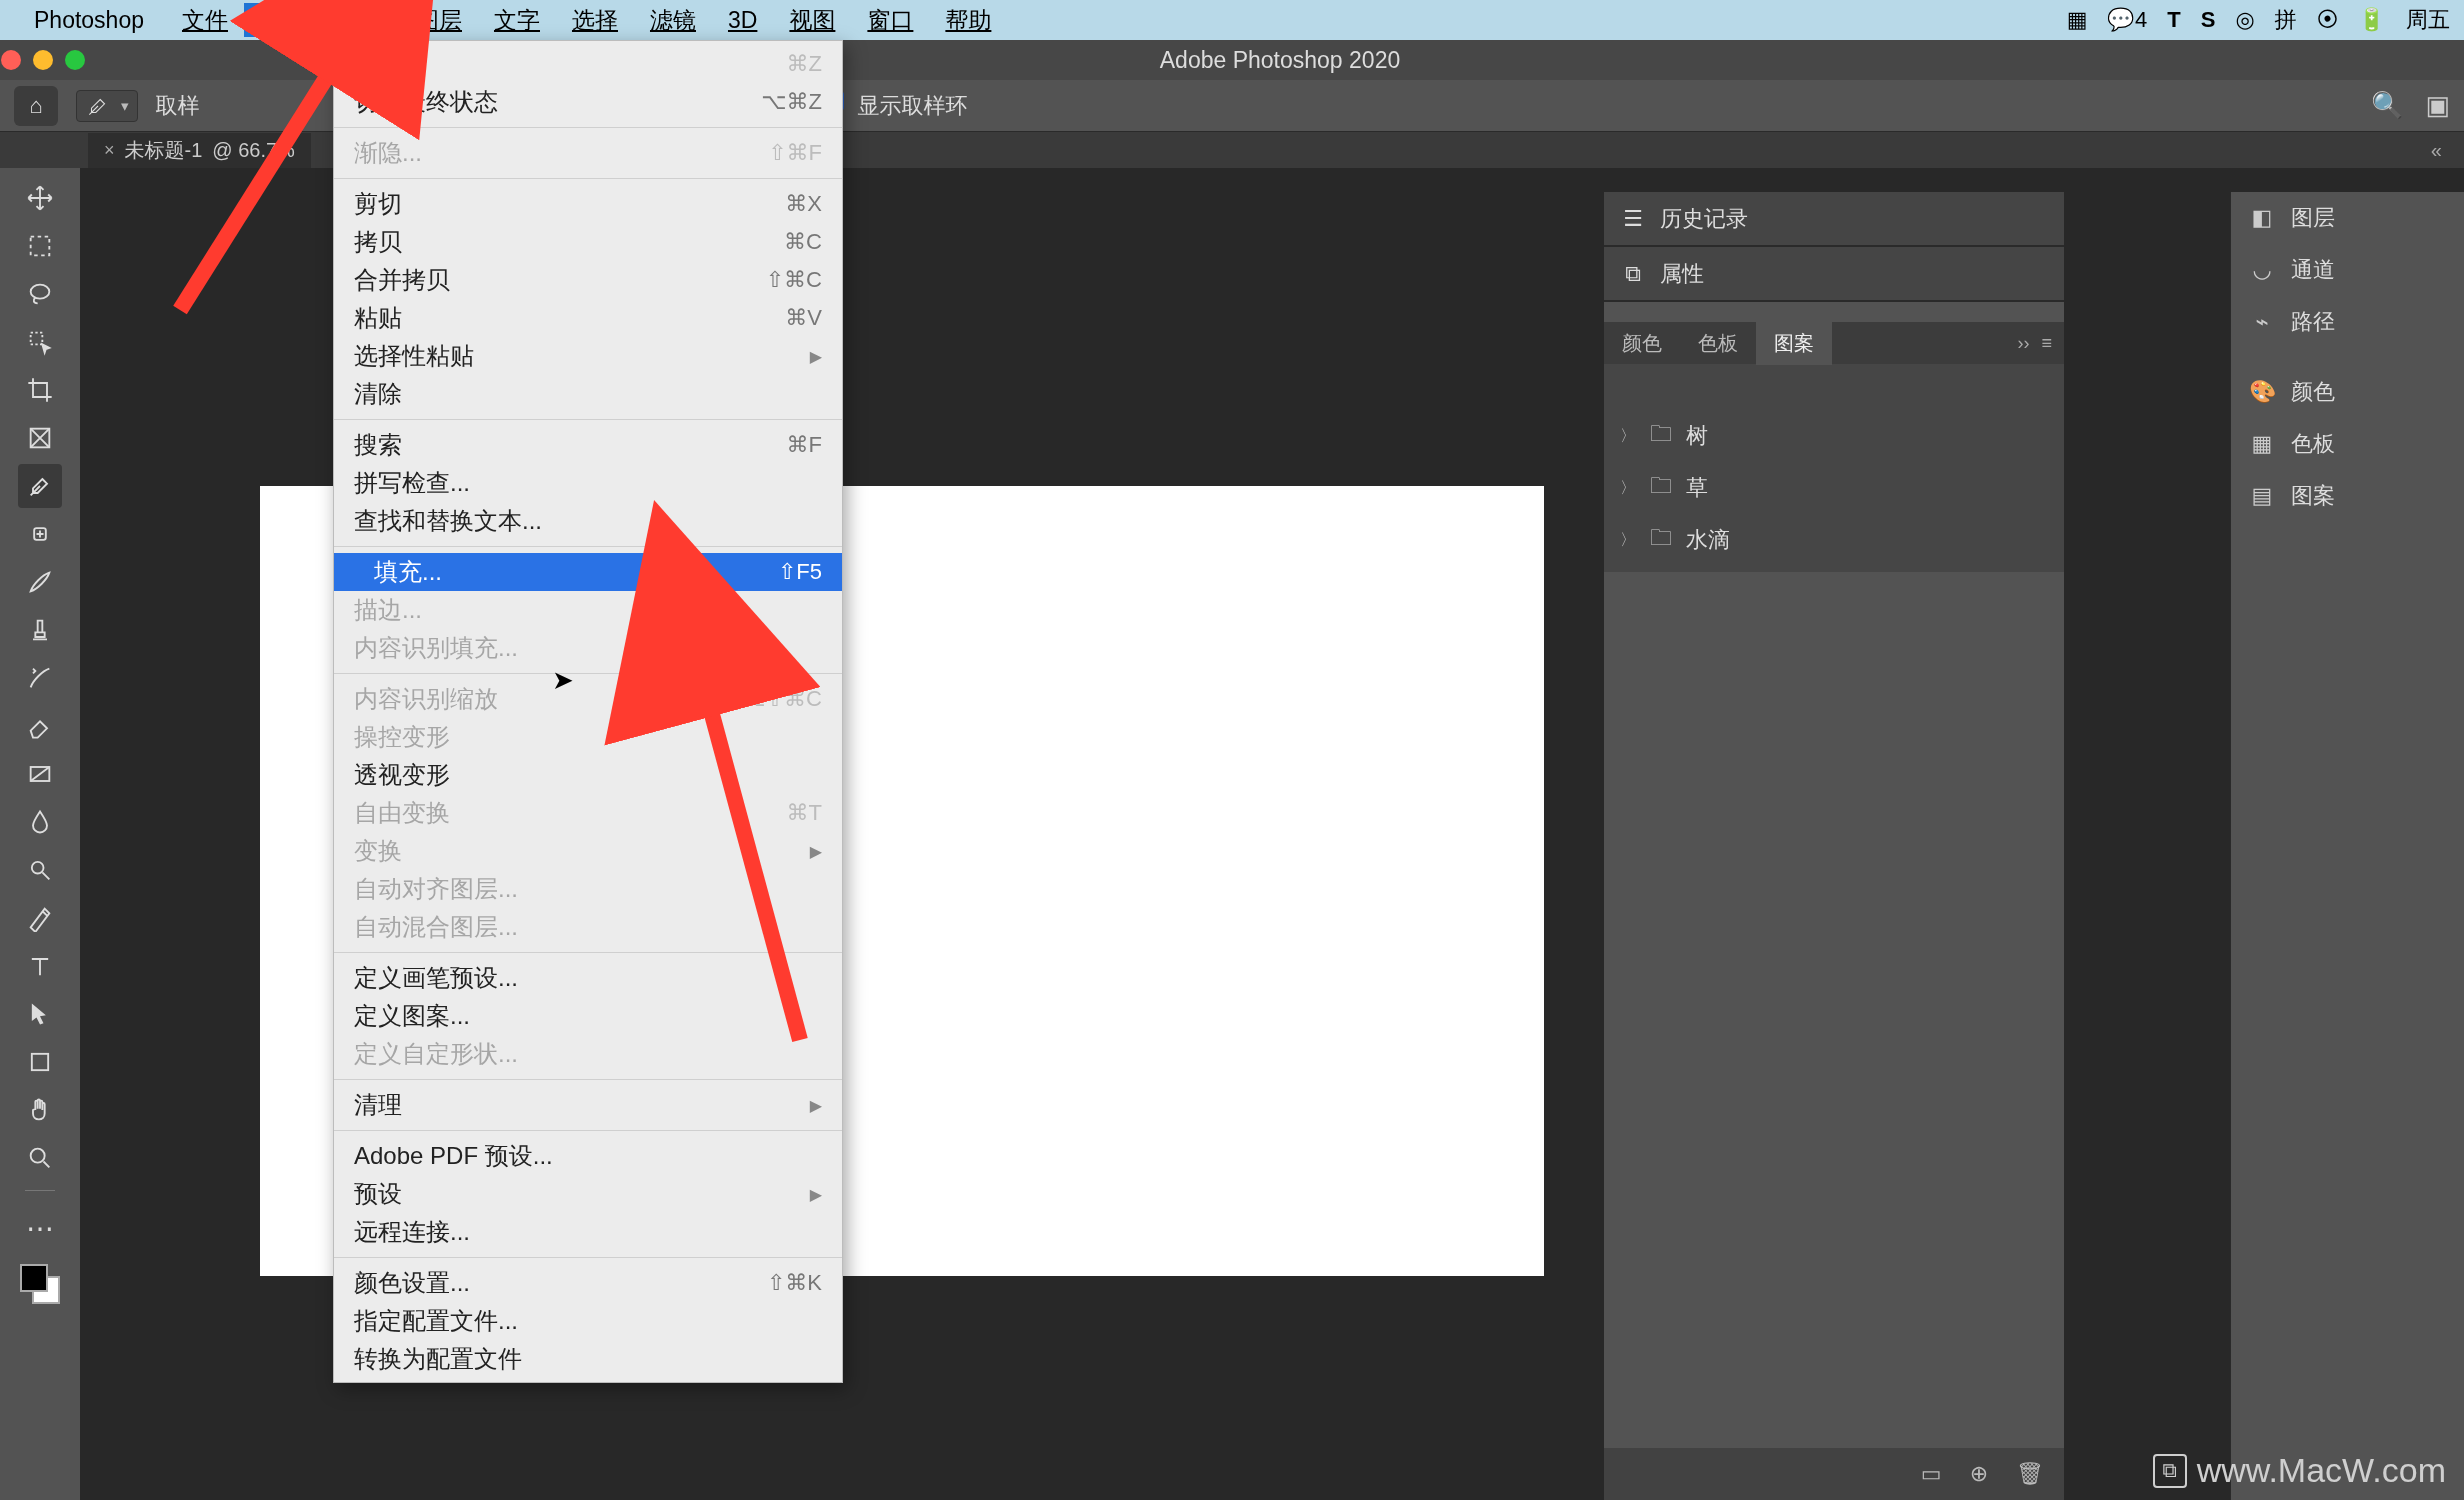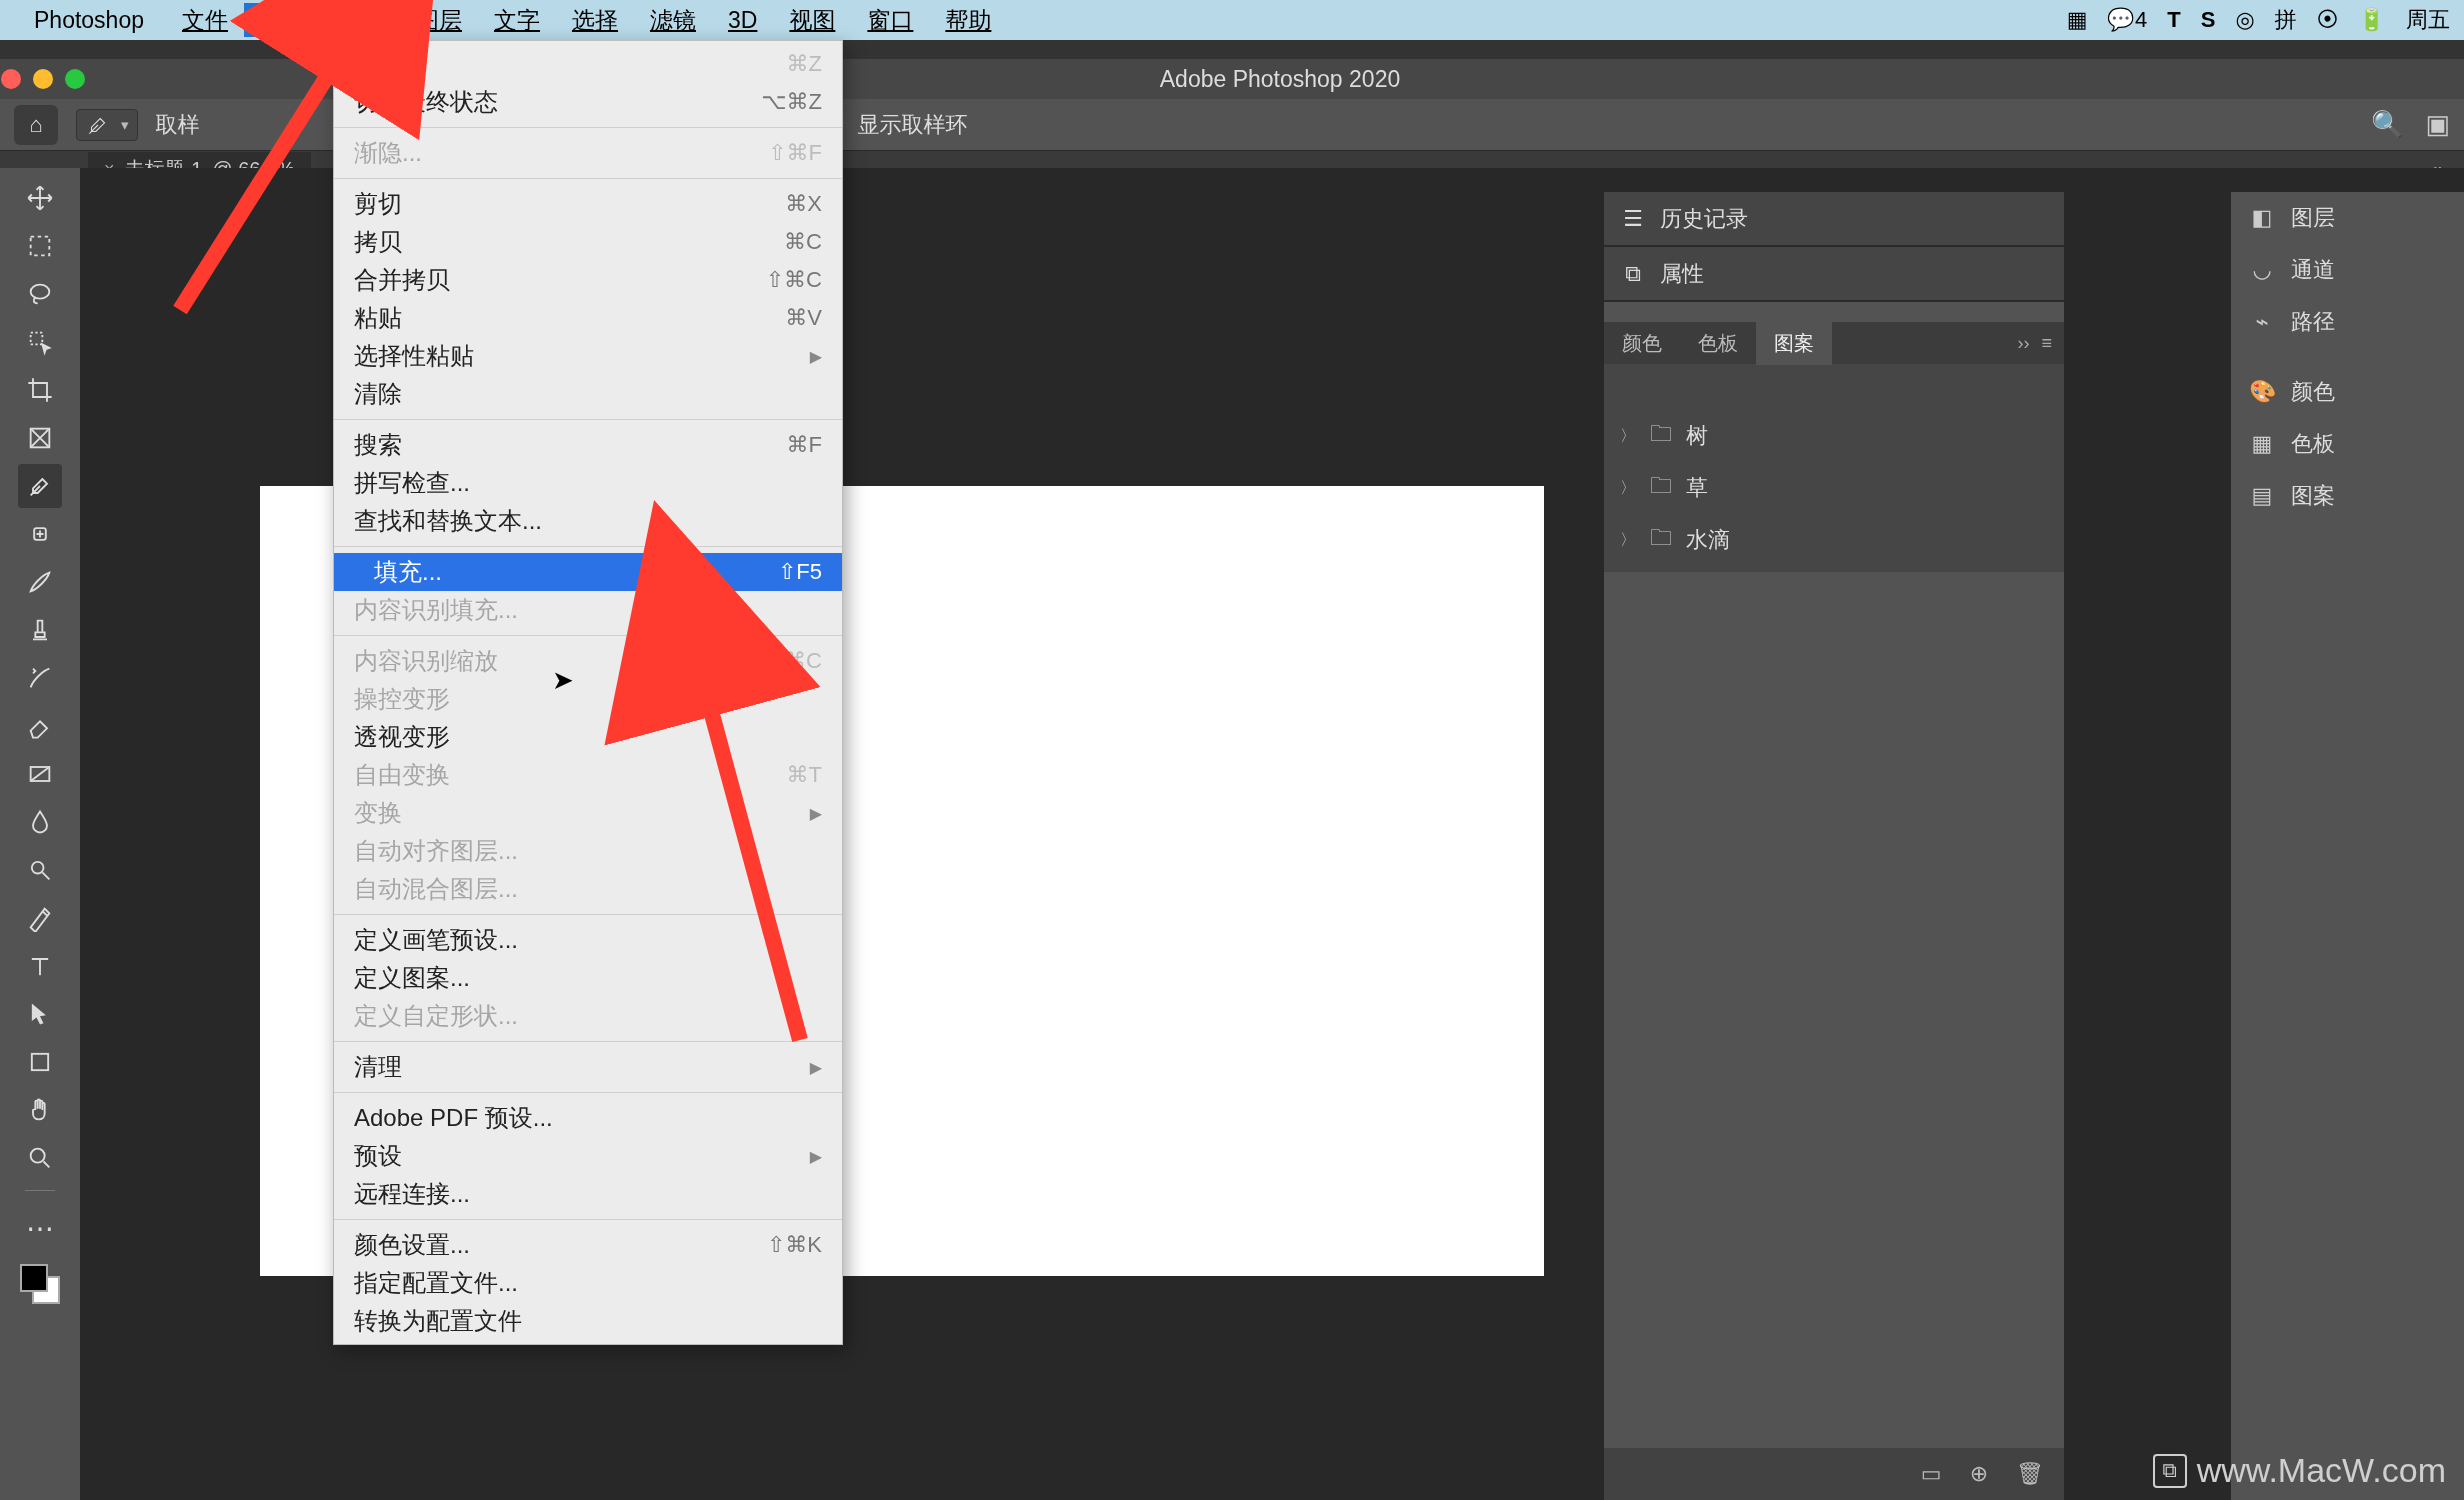--- a/index.html
+++ b/index.html
@@ -9,21 +9,21 @@
 .menubar { height: 40px; background: #b8d9e8; display: flex; align-items: center; padding: 0 14px; font-size: 23px; color: #000; }
 .menubar .apple { font-size: 26px; margin-right: 20px; }
 .menubar .app-name { font-weight: 400; margin-right: 22px; text-align: center; }
 .menubar .mitem { padding: 4px 16px; cursor: default; text-decoration: underline; }
 .menubar .mitem.active { background: #1f74d4; color: #fff; border-radius: 0; }
 .menubar .spacer { flex: 1; }
 .menubar .right-icons { display: flex; align-items: center; gap: 20px; font-size: 22px; }
 .menubar .right-icons span { cursor: default; }
 
 
-.winbar { height: 40px; background: #474747; display: flex; align-items: center; padding: 0 1px; gap: 12px; margin-top: 19px; }
+.winbar { height: 40px; background: #474747; display: flex; align-items: center; padding: 0 1px; gap: 12px; }
 .traffic { display: flex; gap: 12px; }
 .dot { width: 20px; height: 20px; border-radius: 50%; }
 .dot.red { background: #ff5f57; } .dot.yel { background: #febc2e; } .dot.grn { background: #28c840; }
 .wintitle { flex: 1; text-align: center; color: #ddd; font-size: 23px; }
 
 
 .optbar { height: 52px; background: #535353; display: flex; align-items: center; padding: 0 14px; gap: 18px; color: #ddd; font-size: 22px; border-bottom: 1px solid #2a2a2a; }
 .homebtn { width: 44px; height: 40px; background: #3c3c3c; border-radius: 6px; display: flex; align-items: center; justify-content: center; color: #ddd; }
 .toolopt { display: flex; align-items: flex-start; gap: 6px; }
 .dropdn { display: flex; align-items: center; padding: 2px 8px; border: 1px solid #333; background: #474747; border-radius: 4px; }
@@ -412,20 +412,23 @@
     </div>
     <div class="row">
       <span class="lbl">查找和替换文本...</span>
     </div>
     <div class="sep"></div>
     <div class="row sel">
       <span class="lbl">填充...</span>
       <span class="sc">⇧F5</span>
     </div>
     <div class="row dis">
+      <span class="lbl">描边...</span>
+    </div>
+    <div class="row dis">
       <span class="lbl">内容识别填充...</span>
     </div>
     <div class="sep"></div>
     <div class="row dis">
       <span class="lbl">内容识别缩放</span>
       <span class="sc">⌥⇧⌘C</span>
     </div>
     <div class="row dis">
       <span class="lbl">操控变形</span>
     </div>

